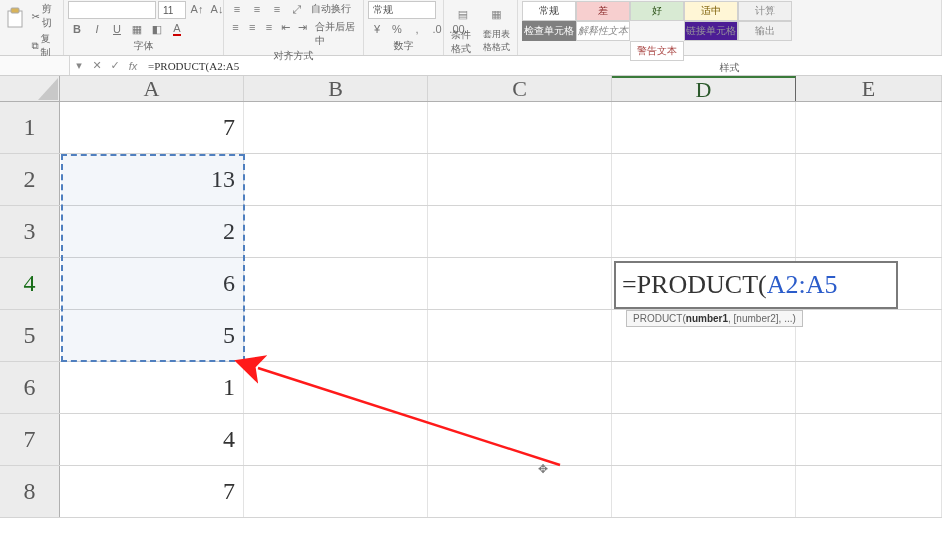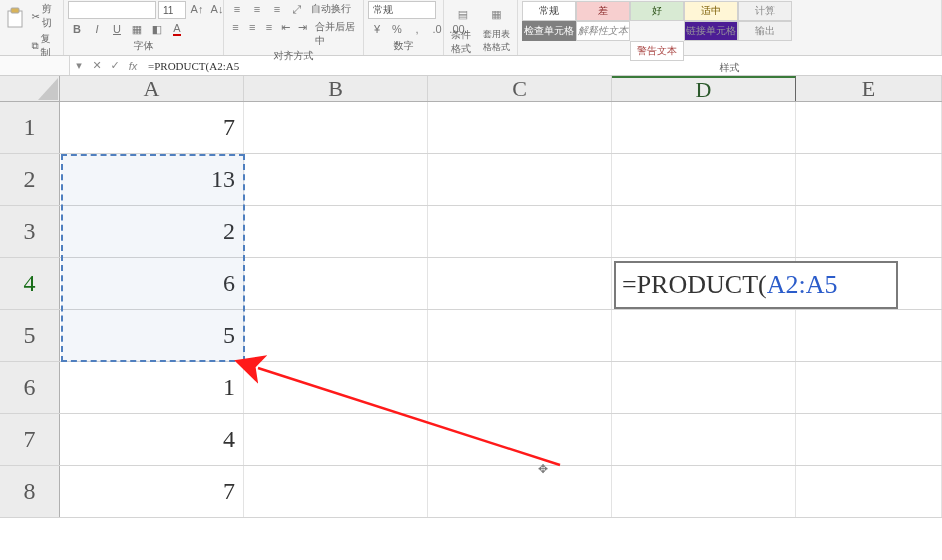--- a/index.html
+++ b/index.html
@@ -420,20 +420,23 @@
       <div class="cell colE"></div>
     </div>
 
     <div class="marching"></div>
 
     <div class="edit-cell">
       <span class="fn">=PRODUCT(</span>
         <span class="arg">A2:A5</span>
     </div>
 
+    <div class="tooltip">
+      <span>PRODUCT</span><span>(</span><b>number1</b><span>, [number2], ...)</span>
+    </div>
 
     <div class="crosshair">✥</div>
   </div>
 </div>
 
 <svg class="arrow-svg" width="942" height="560">
   <defs>
     <marker id="ah" markerWidth="12" markerHeight="12" refX="2" refY="6" orient="auto">
       <path d="M0,0 L12,6 L0,12 L3,6 Z" fill="#ff1a1a"></path>
     </marker>

